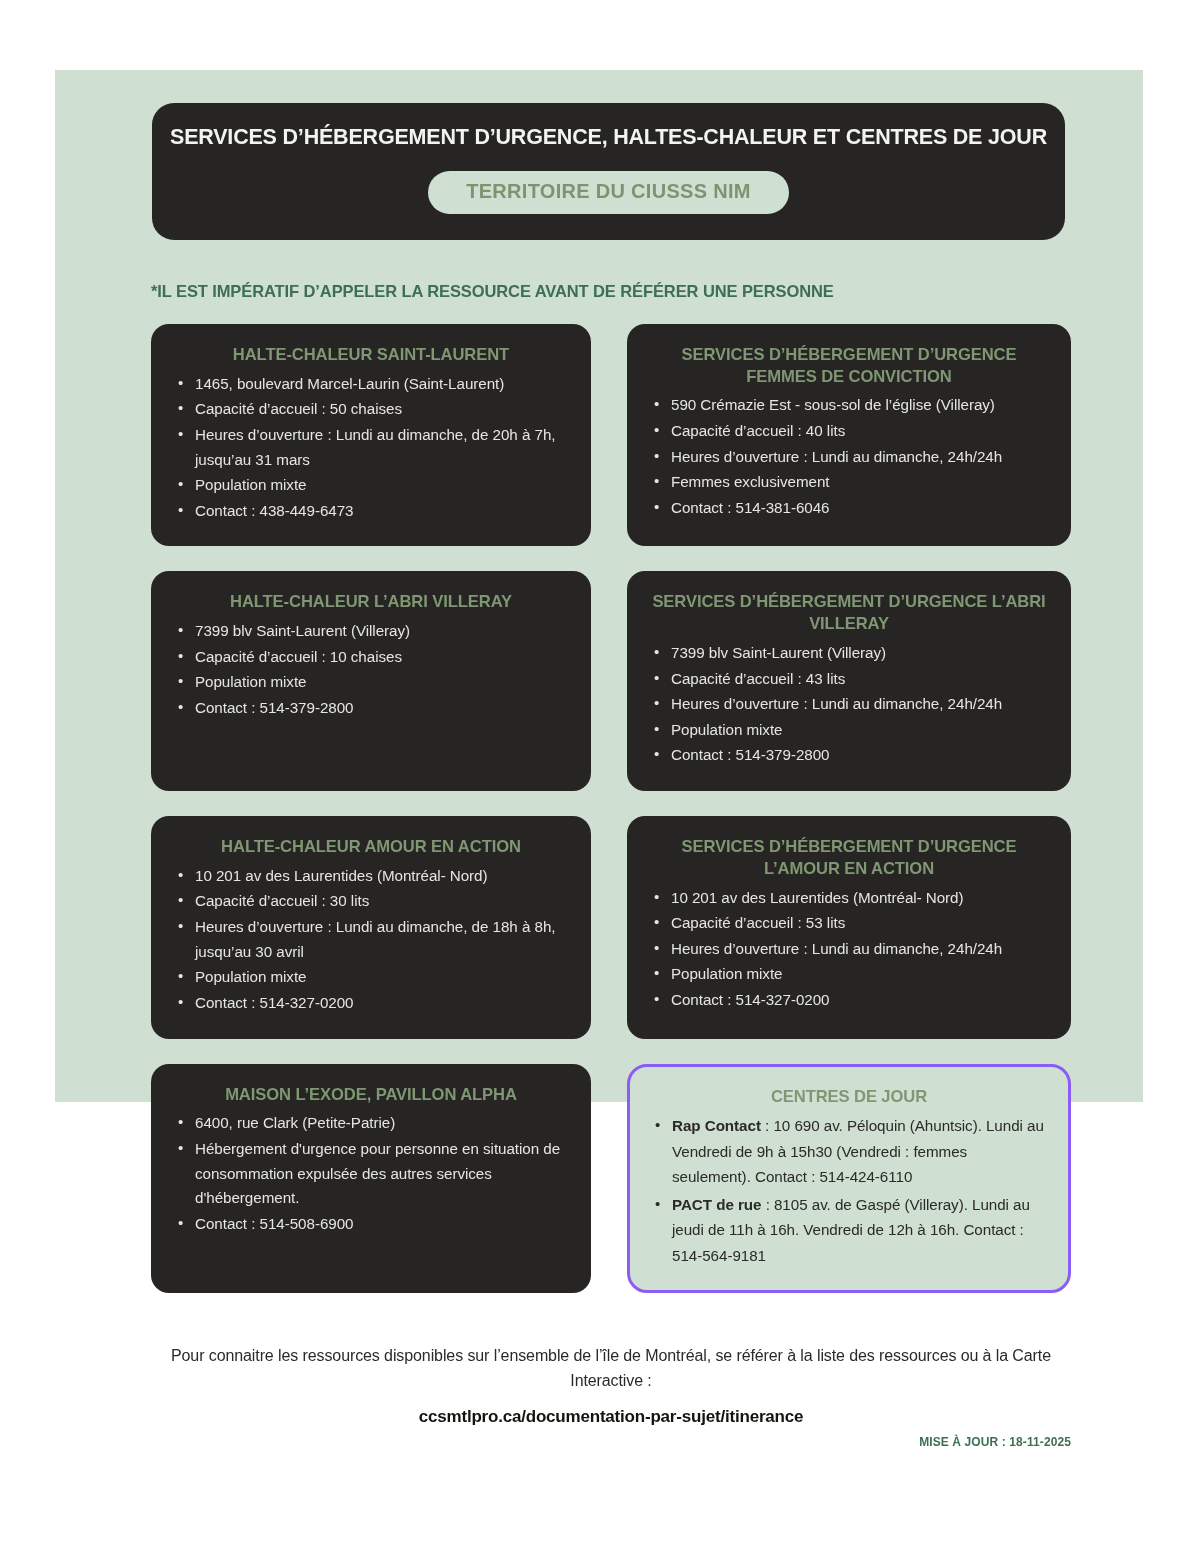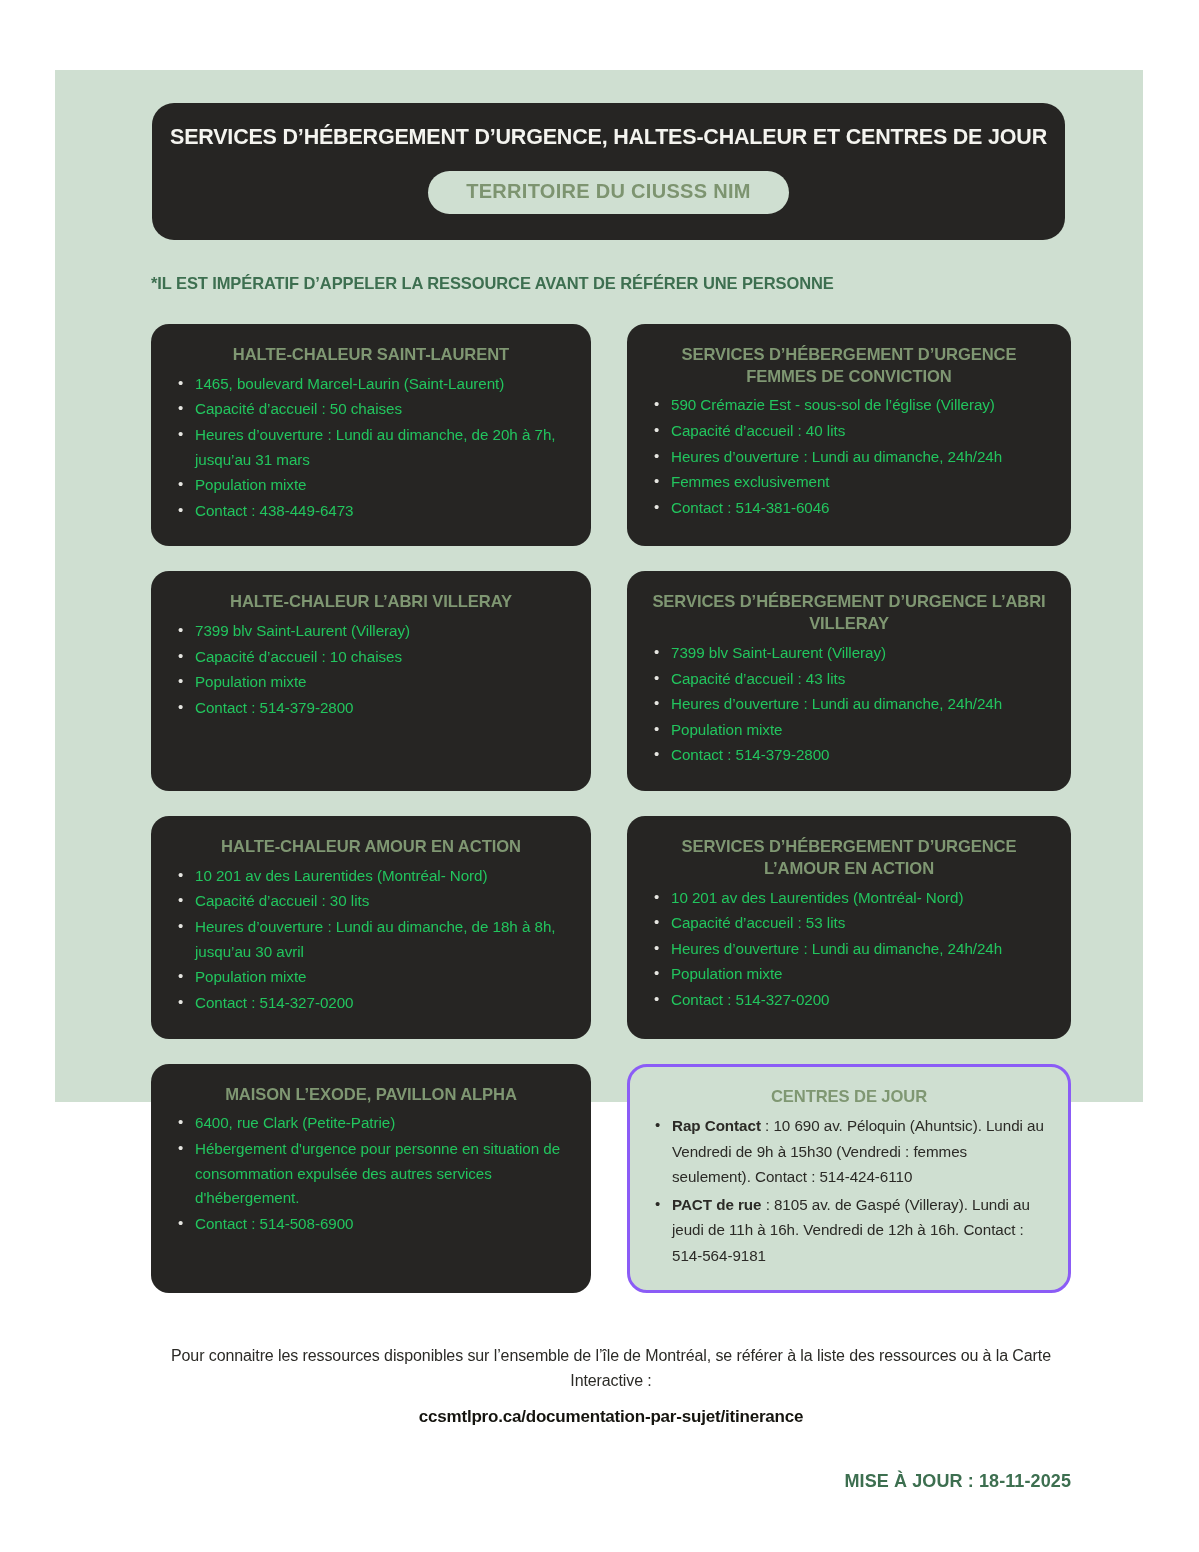--- a/index.html
+++ b/index.html
@@ -57,21 +57,21 @@
     letter-spacing: 0.3px;
     border-radius: 30px;
     padding: 9px 38px 11px 38px;
     white-space: nowrap;
   }
 
   
   .notice {
     position: absolute;
     left: 96px;
-    top: 204px;
+    top: 212px;
     color: #3d6f50;
     font-size: 16.5px;
     font-weight: bold;
     letter-spacing: -0.1px;
     white-space: nowrap;
   }
 
   
   .grid {
     position: absolute;
@@ -112,21 +112,21 @@
   }
   .card.outlined .card-title { color: #7f9772; }
 
   .card ul {
     margin: 6px 0 0 0;
     padding: 0 0 0 20px;
     list-style: none;
   }
   .card li {
     position: relative;
-    color: #22c55e;
+    color: #e5e5e5;
     font-size: 15.2px;
     line-height: 1.62;
     margin-bottom: 1px;
     letter-spacing: -0.05px;
   }
   .card li::before {
     content: "\2022";
     position: absolute;
     left: -17px;
     top: -1px;
@@ -160,24 +160,23 @@
     color: #15140f;
     font-size: 17px;
     font-weight: bold;
     letter-spacing: -0.2px;
   }
   .update-stamp {
     position: absolute;
     right: 0;
     top: 91px;
     color: #3d6f50;
-    font-size: 18px;
+    font-size: 12px;
     font-weight: bold;
     letter-spacing: 0.1px;
-    margin-top: 36px;
   }
 </style>
 </head>
 <body>
 
 <div class="page">
 
   <div class="header-block">
     <div class="header-title">SERVICES D’HÉBERGEMENT D’URGENCE, HALTES-CHALEUR ET CENTRES DE JOUR</div>
     <div class="territory-pill">TERRITOIRE DU CIUSSS NIM</div>

